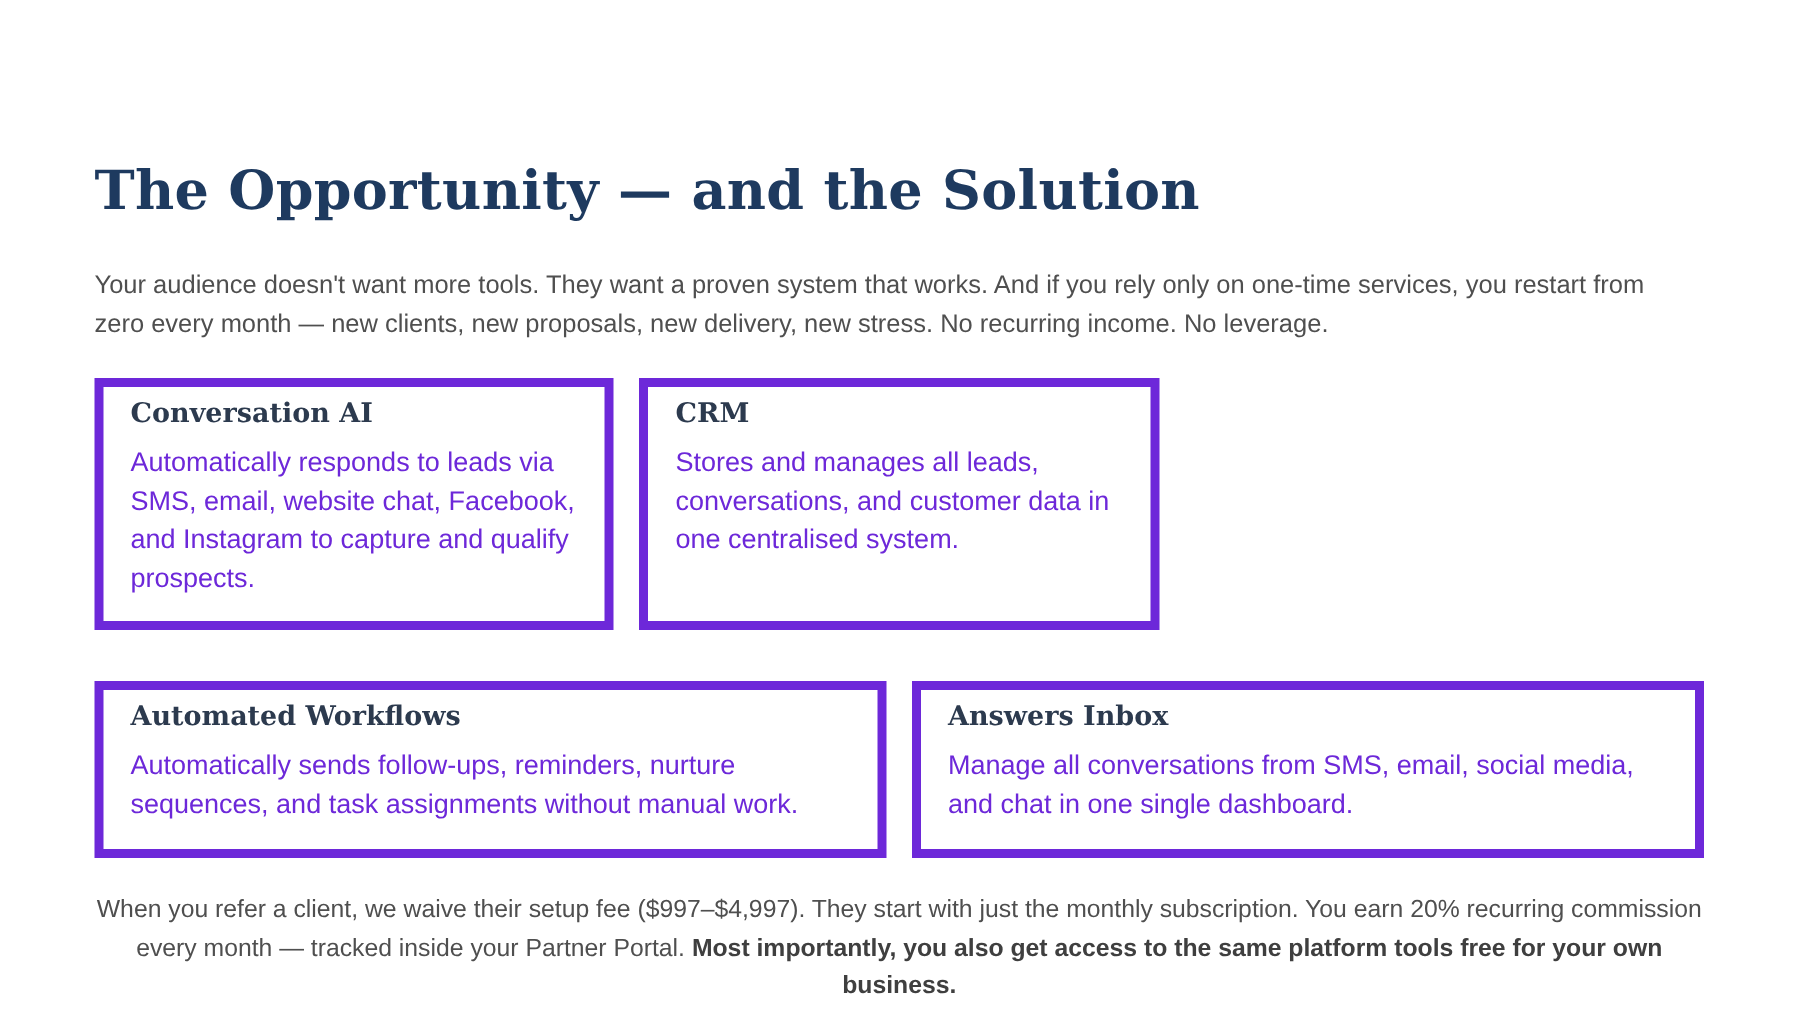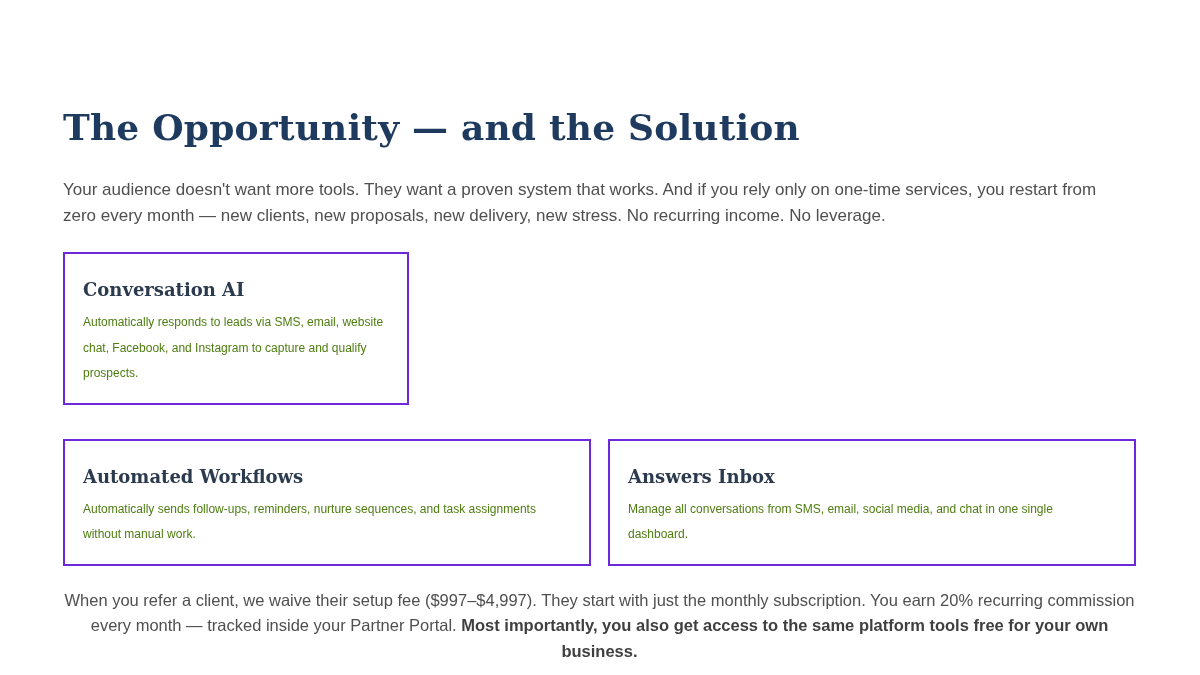--- a/index.html
+++ b/index.html
@@ -42,37 +42,37 @@
   .cards-row.row-1 {
     margin-top: 23px;
     grid-template-columns: repeat(3, 1fr);
   }
   .cards-row.row-2 {
     margin-top: 34px;
     grid-template-columns: repeat(2, 1fr);
   }
   .card {
     background: #ffffff;
-    border: 2px solid #6d28d9;
-    padding: 24px 19px 16px 18px;
+    border: 6px solid #6d28d9;
+    padding: 6px 19px 16px 18px;
   }
   .row-1 .card { min-height: 143px; }
   .row-2 .card { min-height: 118px; }
   .card h3 {
     font-family: "DejaVu Serif", "Liberation Serif", serif;
     font-weight: 700;
     font-size: 18px;
     line-height: 24px;
     color: #2c3a4e;
     margin-bottom: 8px;
   }
   .card p {
-    font-size: 12px;
+    font-size: 18px;
     line-height: 25.5px;
-    color: #4d7c0f;
+    color: #6d28d9;
   }
   p.outro {
     margin-top: 22px;
     font-size: 16.5px;
     line-height: 25.5px;
     color: #4f4f4f;
     max-width: 1073px;
     text-align: center;
   }
   p.outro .outro-bold {
@@ -88,20 +88,24 @@
 
     <h1 class="page-title">The Opportunity — and the Solution</h1>
 
     <p class="intro">Your audience doesn't want more tools. They want a proven system that works. And if you rely only on one-time services, you restart from zero every month — new clients, new proposals, new delivery, new stress. No recurring income. No leverage.</p>
 
     <div class="cards-row row-1">
       <div class="card">
         <h3>Conversation AI</h3>
         <p>Automatically responds to leads via SMS, email, website chat, Facebook, and Instagram to capture and qualify prospects.</p>
       </div>
+      <div class="card">
+        <h3>CRM</h3>
+        <p>Stores and manages all leads, conversations, and customer data in one centralised system.</p>
+      </div>
     </div>
 
     <div class="cards-row row-2">
       <div class="card">
         <h3>Automated Workflows</h3>
         <p>Automatically sends follow-ups, reminders, nurture sequences, and task assignments without manual work.</p>
       </div>
       <div class="card">
         <h3>Answers Inbox</h3>
         <p>Manage all conversations from SMS, email, social media, and chat in one single dashboard.</p>

